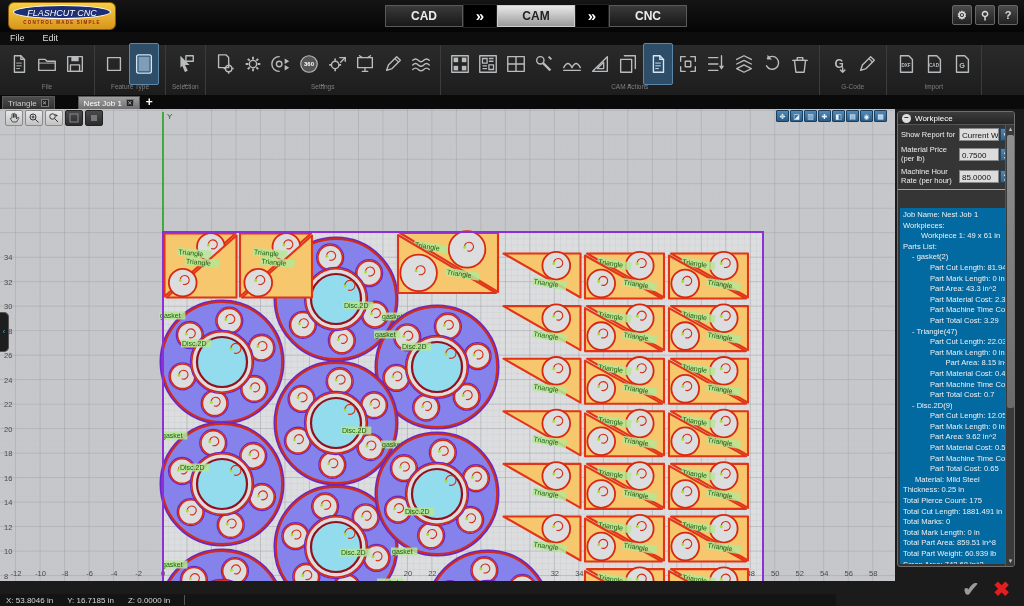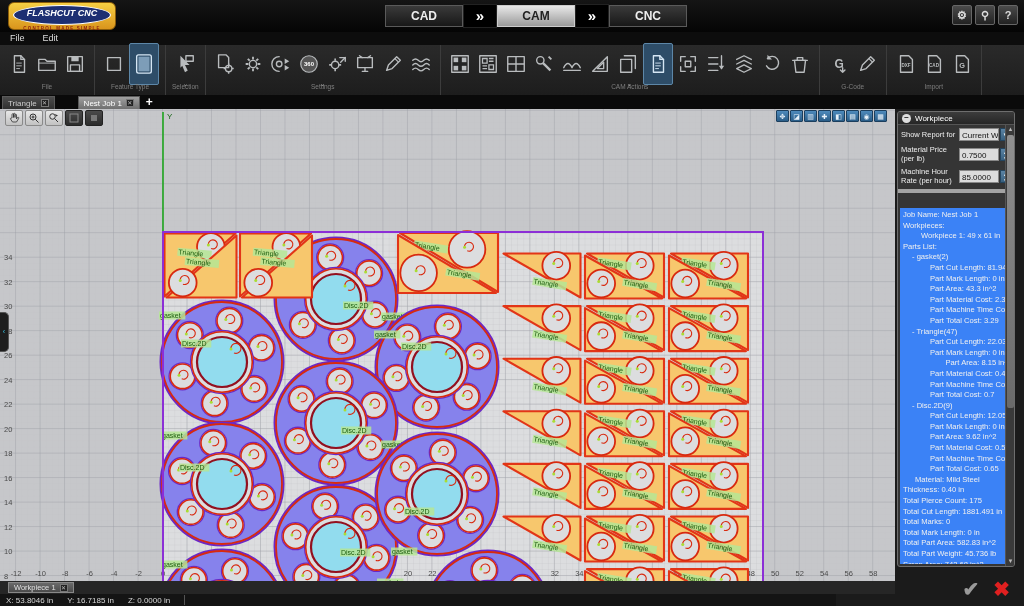--- a/index.html
+++ b/index.html
@@ -3,22 +3,22 @@
 <meta charset="utf-8">
 <style>
   html,body{margin:0;padding:0;background:#000;}
   *{box-sizing:border-box;}
   #app{position:relative;width:1024px;height:606px;background:#1b1b1b;overflow:hidden;
        font-family:"Liberation Sans",sans-serif;color:#ddd;}
   
   .titlebar{position:absolute;left:0;top:0;width:1024px;height:32px;background:linear-gradient(#151515,#050505);}
   .logo{position:absolute;left:8px;top:2px;width:108px;height:28px;border-radius:6px;
         background:linear-gradient(#f6cf43,#d9951d);border:1px solid #8a5c0a;text-align:center;}
-  .logo-oval{margin:2px auto 0;width:98px;height:20px;background:#1d2f72;border:1px solid #fff;
-        border-radius:50%;color:#fff;font-style:italic;font-weight:bold;font-size:9px;line-height:14px;letter-spacing:0;}
+  .logo-oval{margin:2px auto 0;width:98px;height:14px;background:#1d2f72;border:1px solid #fff;
+        border-radius:50%;color:#fff;font-style:italic;font-weight:normal;font-size:9px;line-height:14px;letter-spacing:0;}
   .logo-tag{font-size:4.5px;color:#8d1f10;font-weight:bold;letter-spacing:1.2px;line-height:7px;}
   .modes{position:absolute;left:385px;top:4px;height:24px;display:flex;align-items:center;}
   .mode-btn{width:78px;height:22px;background:linear-gradient(#3a3a3a,#181818);border:1px solid #5a5a5a;
         color:#eee;font-weight:bold;font-size:12px;text-align:center;line-height:20px;}
   .mode-btn.active{background:linear-gradient(#e8e8e8,#9a9a9a);color:#222;border-color:#ccc;}
   .mode-sep{width:34px;height:24px;background:#000;color:#fff;font-weight:bold;font-size:15px;
         text-align:center;line-height:22px;border:1px solid #222;}
   .winbtns{position:absolute;right:6px;top:5px;display:flex;gap:3px;}
   .winbtn{width:20px;height:20px;background:linear-gradient(#4a4a4a,#222);border:1px solid #666;border-radius:2px;
         color:#ddd;font-size:11px;font-weight:bold;text-align:center;line-height:18px;}
@@ -55,28 +55,28 @@
         color:#e8f2fa;font-size:7px;line-height:11px;text-align:center;}
   .flyout{position:absolute;left:0;top:203px;width:9px;height:40px;background:#1e1e1e;border:1px solid #555;
         border-left:none;border-radius:0 5px 5px 0;color:#35c8e8;font-size:7px;line-height:38px;text-align:center;z-index:5;}
   
   #rpanel{position:absolute;left:895px;top:109px;width:129px;height:462px;background:#1b1b1b;}
   .rp-inner{position:absolute;left:2px;top:2px;width:118px;height:456px;border:1px solid #6e6e6e;border-radius:3px;
         background:#353535;overflow:hidden;}
   .rp-head{height:13px;background:linear-gradient(#3c3c3c,#262626);display:flex;align-items:center;gap:4px;
         padding-left:4px;font-size:8px;color:#fff;border-bottom:1px solid #555;}
   .rp-collapse{width:9px;height:9px;border-radius:50%;background:#ddd;color:#222;font-size:8px;line-height:8px;text-align:center;font-weight:bold;}
-  .rp-fields{padding:3px 3px 4px 3px;border-bottom:4px solid #a3a3a3;}
+  .rp-fields{padding:3px 3px 4px 3px;border-bottom:1px solid #a3a3a3;}
   .frow{display:flex;align-items:center;margin-bottom:4px;}
   .flabel{width:58px;font-size:7.5px;color:#eee;line-height:9px;}
   .fval{flex:1;height:13px;background:#dcdcdc;color:#111;font-size:8px;line-height:13px;
         padding:0 2px;border:1px solid #888;overflow:hidden;white-space:nowrap;}
   .spin{width:11px;height:13px;margin-left:1px;background:linear-gradient(#5b84a5,#38607f);border:1px solid #24455f;
         color:#fff;font-size:5px;line-height:6px;text-align:center;}
-  .rp-report{position:absolute;left:2px;top:96px;right:2px;bottom:2px;background:#3b82f6;padding:2px 0 0 3px;overflow:hidden;}
+  .rp-report{position:absolute;left:2px;top:96px;right:2px;bottom:2px;background:#0369a1;padding:2px 0 0 3px;overflow:hidden;}
   .rline{font-size:7.6px;color:#f0f0f0;line-height:10.6px;white-space:nowrap;}
   .rp-scroll{position:absolute;right:0px;top:13px;width:9px;bottom:0px;background:#3a3a3a;border-left:1px solid #555;}
   .rp-thumb{position:absolute;left:1px;top:10px;width:7px;height:62%;background:linear-gradient(#909090,#6a6a6a);border-radius:2px;}
   .sarrow{position:absolute;left:0;width:9px;height:9px;color:#bbb;font-size:6px;text-align:center;line-height:9px;}
   .confirm{position:absolute;left:895px;top:571px;width:129px;height:35px;background:#1b1b1b;display:flex;
         align-items:center;justify-content:flex-end;gap:14px;padding-right:14px;}
   .okbtn{color:#9a9a9a;font-size:20px;font-weight:bold;line-height:24px;}
   .xbtn{color:#e02020;font-size:20px;font-weight:bold;line-height:24px;}
   
   .wptabbar{position:absolute;left:0;top:581px;width:895px;height:13px;background:#262626;display:flex;align-items:center;padding-left:8px;}
@@ -1299,47 +1299,41 @@
           <div class="rline" style="padding-left: 27px;">Part Machine Time Cost: 0.2</div>
           <div class="rline" style="padding-left: 27px;">Part Total Cost: 0.7</div>
           <div class="rline" style="padding-left: 9px;">- Disc.2D(9)</div>
           <div class="rline" style="padding-left: 27px;">Part Cut Length: 12.05 in</div>
           <div class="rline" style="padding-left: 27px;">Part Mark Length: 0 in</div>
           <div class="rline" style="padding-left: 27px;">Part Area: 9.62 in^2</div>
           <div class="rline" style="padding-left: 27px;">Part Material Cost: 0.51</div>
           <div class="rline" style="padding-left: 27px;">Part Machine Time Cost: 0.1</div>
           <div class="rline" style="padding-left: 27px;">Part Total Cost: 0.65</div>
           <div class="rline" style="padding-left: 12px;">Material: Mild Steel</div>
-          <div class="rline" style="padding-left: 0px;">Thickness: 0.40 in</div>
+          <div class="rline" style="padding-left: 0px;">Thickness: 0.25 in</div>
           <div class="rline" style="padding-left: 0px;">Total Pierce Count: 175</div>
           <div class="rline" style="padding-left: 0px;">Total Cut Length: 1881.491 in</div>
           <div class="rline" style="padding-left: 0px;">Total Marks: 0</div>
           <div class="rline" style="padding-left: 0px;">Total Mark Length: 0 in</div>
-          <div class="rline" style="padding-left: 0px;">Total Part Area: 582.83 in^2</div>
-          <div class="rline" style="padding-left: 0px;">Total Part Weight: 45.736 lb</div>
+          <div class="rline" style="padding-left: 0px;">Total Part Area: 859.51 in^8</div>
+          <div class="rline" style="padding-left: 0px;">Total Part Weight: 60.939 lb</div>
           <div class="rline" style="padding-left: 0px;">Scrap Area: 742.68 in^2</div>
         </div>
       <div class="rp-scroll">
         <div class="sarrow" style="top:0;">▲</div>
         <div class="rp-thumb"></div>
         <div class="sarrow" style="bottom:0;">▼</div>
       </div>
     </div>
   </div>
 
   <div class="confirm">
     <div class="okbtn">✔</div>
     <div class="xbtn">✖</div>
   </div>
 
-  <div class="wptabbar">
-    <div class="wptab">
-      <span>Workpiece 1</span>
-      <span class="tclose">✕</span>
-    </div>
-  </div>
   <div class="statusbar" id="statusbar">
       <span>X: 53.8046 in</span>
       <span>Y: 16.7185 in</span>
       <span>Z: 0.0000 in</span>
       <div class="st-sep"></div>
     </div>
 </div>
 
 </body></html>

